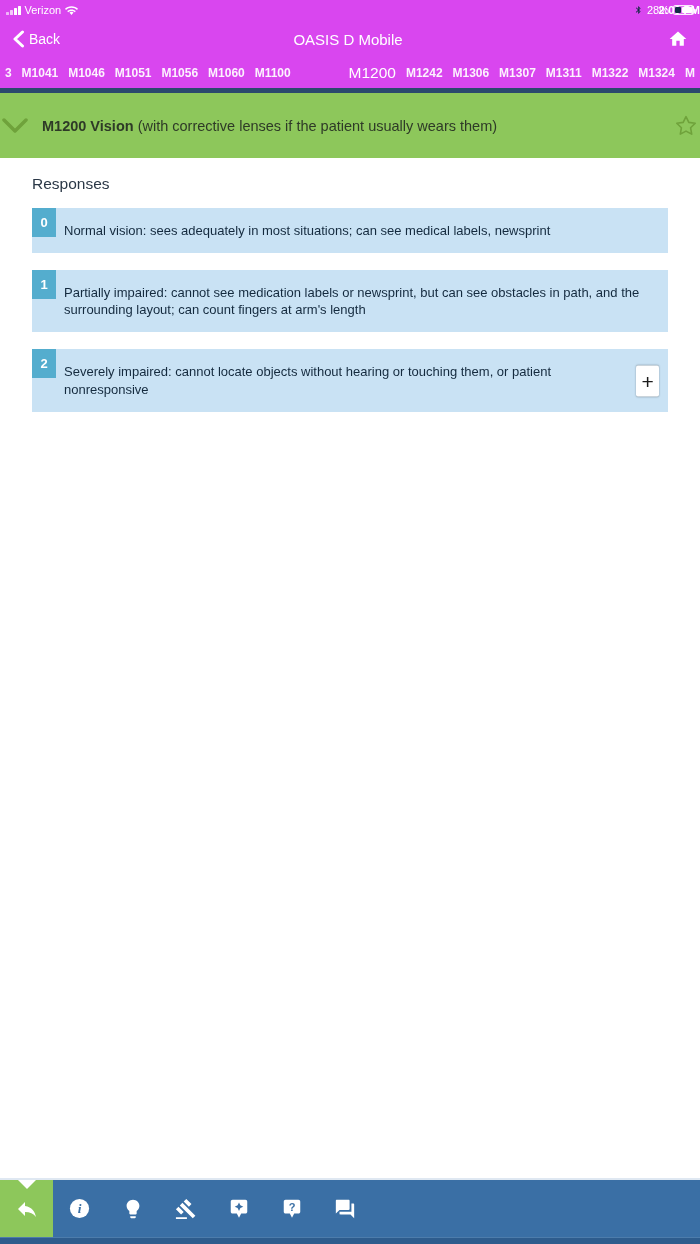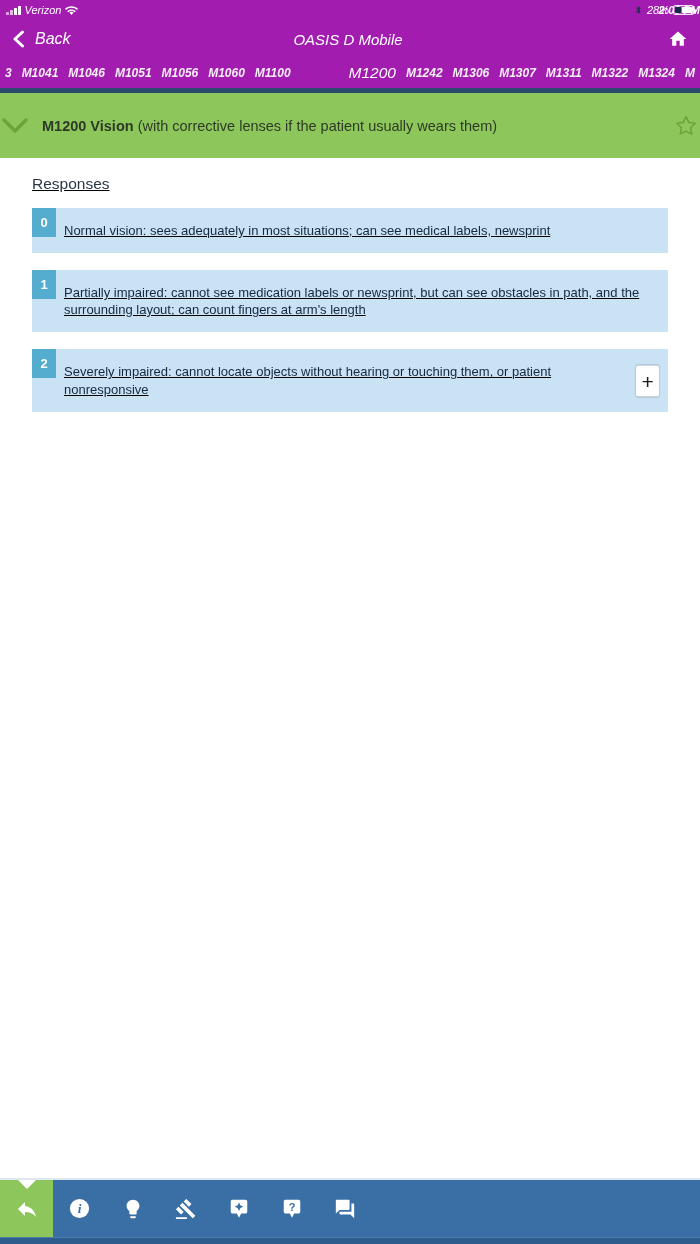--- a/index.html
+++ b/index.html
@@ -4,61 +4,61 @@
 <style>
   html,body { margin:0; padding:0; background:#666; }
   * { box-sizing:border-box; }
   .screen {
     width:700px; height:1244px; position:relative; margin:0 auto;
     background:#ffffff; overflow:hidden;
     font-family:"Liberation Sans","DejaVu Sans",sans-serif;
     -webkit-font-smoothing:antialiased;
   }
   
-  .top-chrome { background:#a21caf;font-style:italic; }
+  .top-chrome { background:#d946ef; }
   .status-bar {
     height:20px; position:relative; display:flex; align-items:center;
     padding:0 6px; color:#fff; font-size:11px;
   }
   .status-left { display:flex; align-items:center; gap:4px; }
   .signal { display:flex; align-items:flex-end; gap:1.5px; height:10px; padding-top:1px; }
   .signal i { display:block; width:2.5px; background:#fff; border-radius:0.5px; }
   .signal i:nth-child(1){ height:3.5px; opacity:.6; }
   .signal i:nth-child(2){ height:5.5px; opacity:.7; }
   .signal i:nth-child(3){ height:7.5px; }
   .signal i:nth-child(4){ height:9.5px; }
   .status-time { position:absolute; left:0; right:0; text-align:right; font-weight:bold; pointer-events:none; }
   .status-right { margin-left:auto; display:flex; align-items:center; gap:4px; }
   .battery { position:relative; width:21px; height:10px; border:1px solid rgba(255,255,255,.85); border-radius:2.5px; background:rgba(255,255,255,.25); }
   .battery .fill { position:absolute; left:1px; top:1px; bottom:1px; width:30%; background:#132c45; border-radius:1px; }
   .battery .rest { position:absolute; left:calc(30% + 2px); right:1px; top:1px; bottom:1px; background:#fff; border-radius:1px; }
   .battery .nub { position:absolute; right:-3px; top:2.5px; width:2px; height:4px; background:rgba(255,255,255,.85); border-radius:0 1px 1px 0; }
   .nav-bar {
     height:38px; display:flex; align-items:center; position:relative; padding:0 12px; color:#fff;
   }
-  .back-button { display:flex; align-items:center; gap:10px; font-size:16px; color:#fff; cursor:pointer; }
+  .back-button { display:flex; align-items:center; gap:4px; font-size:14px; color:#fff; cursor:pointer; }
   .nav-title { position:absolute; left:0; right:4px; text-align:center; font-size:15px; pointer-events:none; }
   .home-button { margin-left:auto; display:flex; align-items:center; cursor:pointer; }
   .tab-bar {
     height:30px; display:flex; align-items:center; justify-content:space-between;
     padding:0 2px; overflow:hidden; white-space:nowrap;
   }
   .tab { color:rgba(255,255,255,.93); font-size:12px; font-weight:600; padding:0 3px; cursor:pointer; flex:0 0 auto; }
   .tab.selected { font-size:15.5px; font-weight:400; color:#fff;margin-left:48px; }
   .chrome-divider { height:5px; background:#2b4a6d; }
   
   .section-header {
     height:65px; background:#8dc75b; display:flex; align-items:center; padding:0 2px; cursor:pointer;
   }
   .collapse-chevron { flex:0 0 auto; margin-right:14px; display:flex; }
   .section-title { font-size:14.5px; color:#2e3a27; }
   .section-title b { font-weight:700; }
   .favorite-button { margin-left:auto; display:flex; cursor:pointer; }
   
-  .content { background:#fff; height:1020px; position:relative;text-decoration:underline; }
+  .content { background:#fff; height:1020px; position:relative; }
   .responses-heading { font-size:15.5px; color:#2b3847; padding:17px 0 0 32px; margin:0; font-weight:400; }
   .responses-list { margin:15px 32px 0 32px; }
   .response-row {
     position:relative; background:#c9e2f4; margin-bottom:17px;
     padding:14px 16px 14px 32px; font-size:13px; line-height:1.32;
     color:#142a3e; cursor:pointer;
   }
   .response-row.has-add { padding-right:52px; }
   .response-badge {
     position:absolute; left:0; top:0; width:24px; height:29px;

